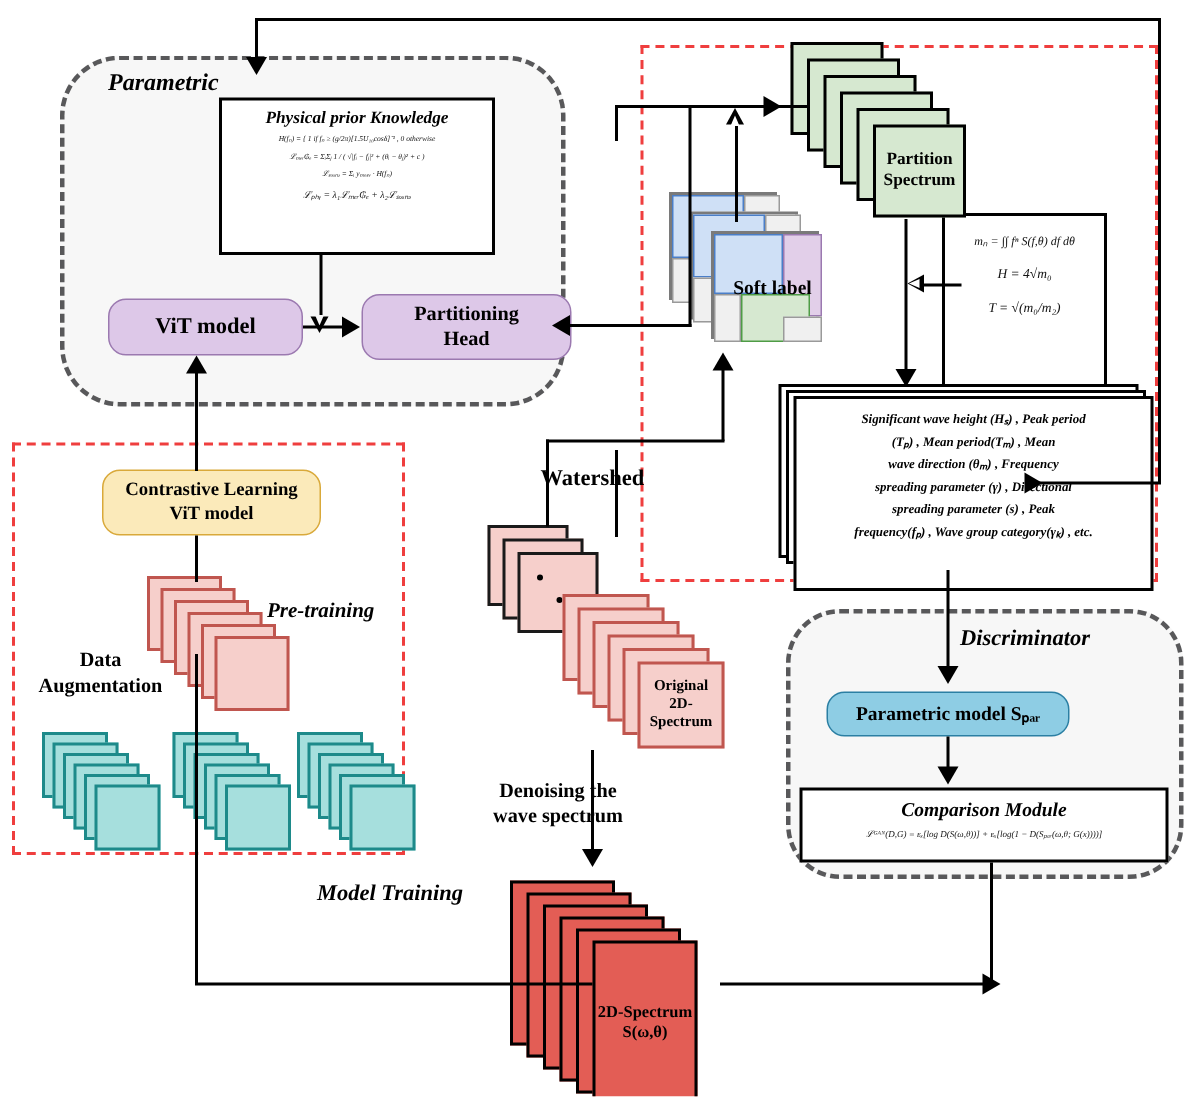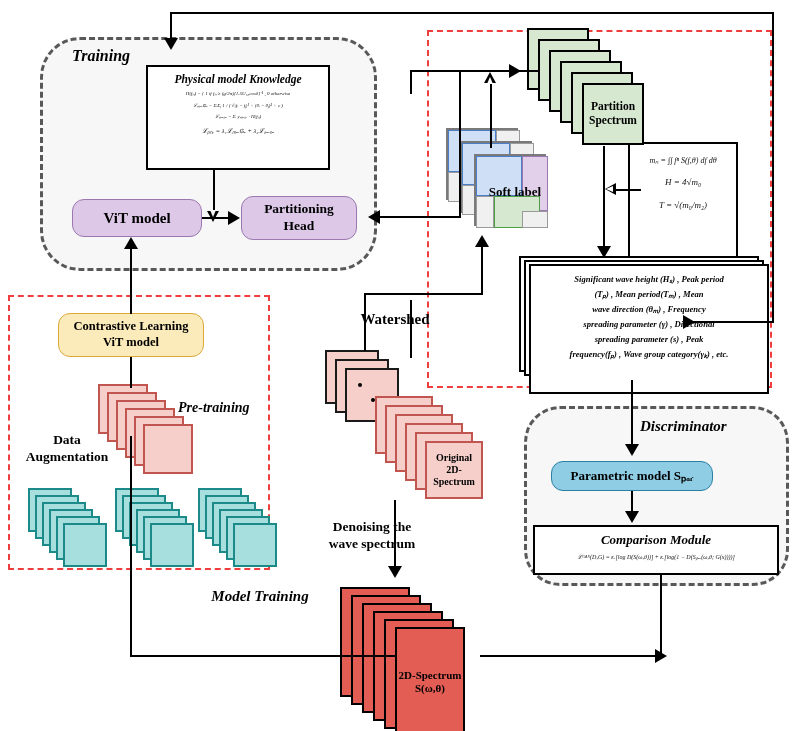--- a/index.html
+++ b/index.html
@@ -140,48 +140,48 @@
   .dot{position:absolute;width:4px;height:4px;background:#000;border-radius:50%;}
 </style>
 </head>
 <body>
 
 <div id="canvas">
 
   <div class="abs red-region" style="left:427px;top:30px;width:345px;height:358px;"></div>
 
   <div class="abs gen-region" style="left:40px;top:37px;width:337px;height:234px;"></div>
-  <div class="abs region-title" style="left:72px;top:47px;width:140px;font-size:16px;text-align:left;">Training</div>
+  <div class="abs region-title" style="left:72px;top:47px;width:140px;font-size:16px;text-align:left;">Parametric</div>
 
   <div class="abs red-region" style="left:8px;top:295px;width:262px;height:275px;"></div>
   <div class="abs region-title" style="left:178px;top:400px;width:110px;font-size:14px;text-align:left;">Pre-training</div>
 
   <div class="abs disc-region" style="left:524px;top:406px;width:265px;height:180px;"></div>
   <div class="abs region-title" style="left:640px;top:418px;width:145px;font-size:15px;text-align:left;">Discriminator</div>
 
   <div class="abs region-title" style="left:170px;top:588px;width:180px;font-size:15px;text-align:center;">Model Training</div>
 
   <div class="abs white-box" style="left:146px;top:65px;width:184px;height:105px;">
-    <div class="box-title" style="font-size:11.5px;margin-top:6px;">Physical model Knowledge</div>
+    <div class="box-title" style="font-size:11.5px;margin-top:6px;">Physical prior Knowledge</div>
     <div class="math" style="font-size:5px;margin-top:5px;padding:0 6px;">H(fₙ) = { 1    if fₙ ≥ (g/2π)[1.5U₁₀cosδ]⁻¹ ,   0    otherwise</div>
     <div class="math" style="font-size:5px;margin-top:4px;padding:0 6px;">ℒₘₑᵣ₲ₑ = ΣᵢΣⱼ  1 / ( √|fᵢ − fⱼ|² + (θᵢ − θⱼ)² + c )</div>
     <div class="math" style="font-size:5px;margin-top:4px;padding:0 6px;">ℒₛₒᵤₙₔ = Σᵢ yₘₒₛᵥ · H(fₙ)</div>
     <div class="math" style="font-size:6.5px;margin-top:5px;padding:0 6px;">ℒₚₕᵧ = λ₁ℒₘₑᵣ₲ₑ + λ₂ℒₛₒᵤₙₔ</div>
   </div>
 
   <div class="abs node node-purple" style="left:72px;top:199px;width:130px;height:38px;font-size:15px;">
     <span>ViT model</span>
   </div>
 
-  <div class="abs node node-purple" style="left:241px;top:196px;width:116px;height:44px;font-size:13.5px;">
+  <div class="abs node node-purple" style="left:241px;top:196px;width:140px;height:44px;font-size:13.5px;">
     <span style="white-space:pre-line;">Partitioning
 Head</span>
   </div>
 
-  <div class="abs node node-yellow" style="left:58px;top:313px;width:146px;height:44px;font-size:12.5px;">
+  <div class="abs node node-yellow" style="left:68px;top:313px;width:146px;height:44px;font-size:12.5px;">
     <span style="white-space:pre-line;">Contrastive Learning
 ViT model</span>
   </div>
 
   <div class="abs white-box" style="left:533px;top:525px;width:246px;height:50px;">
     <div class="box-title" style="font-size:13px;margin-top:5px;">Comparison Module</div>
     <div class="math" style="font-size:6px;margin-top:5px;padding:0 4px;">ℒᴳᴬᴺ(D,G) = ᴇₓ[log D(S(ω,θ))] + ᴇₓ[log(1 − D(Sₚₐᵣ(ω,θ; G(x))))]</div>
   </div>
 
   <div class="abs node node-blue" style="left:551px;top:461px;width:162px;height:30px;font-size:13px;">

